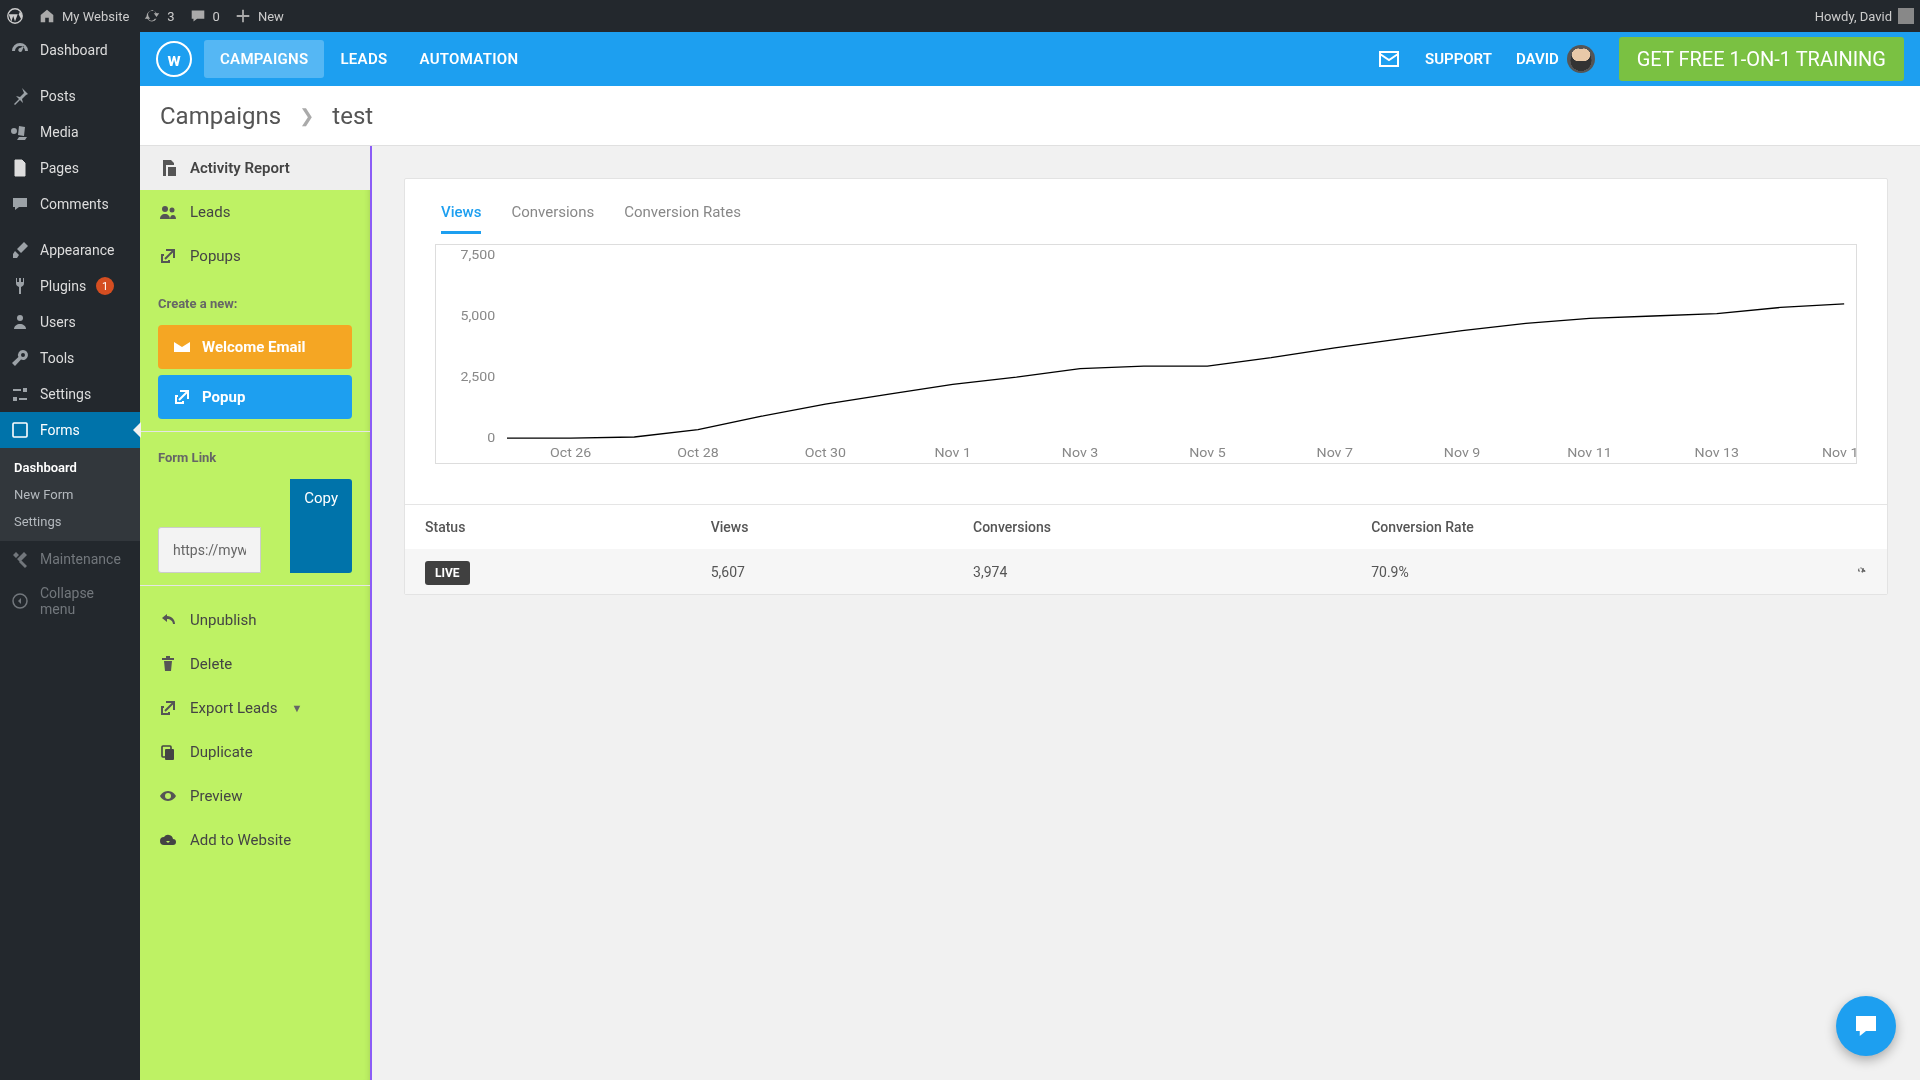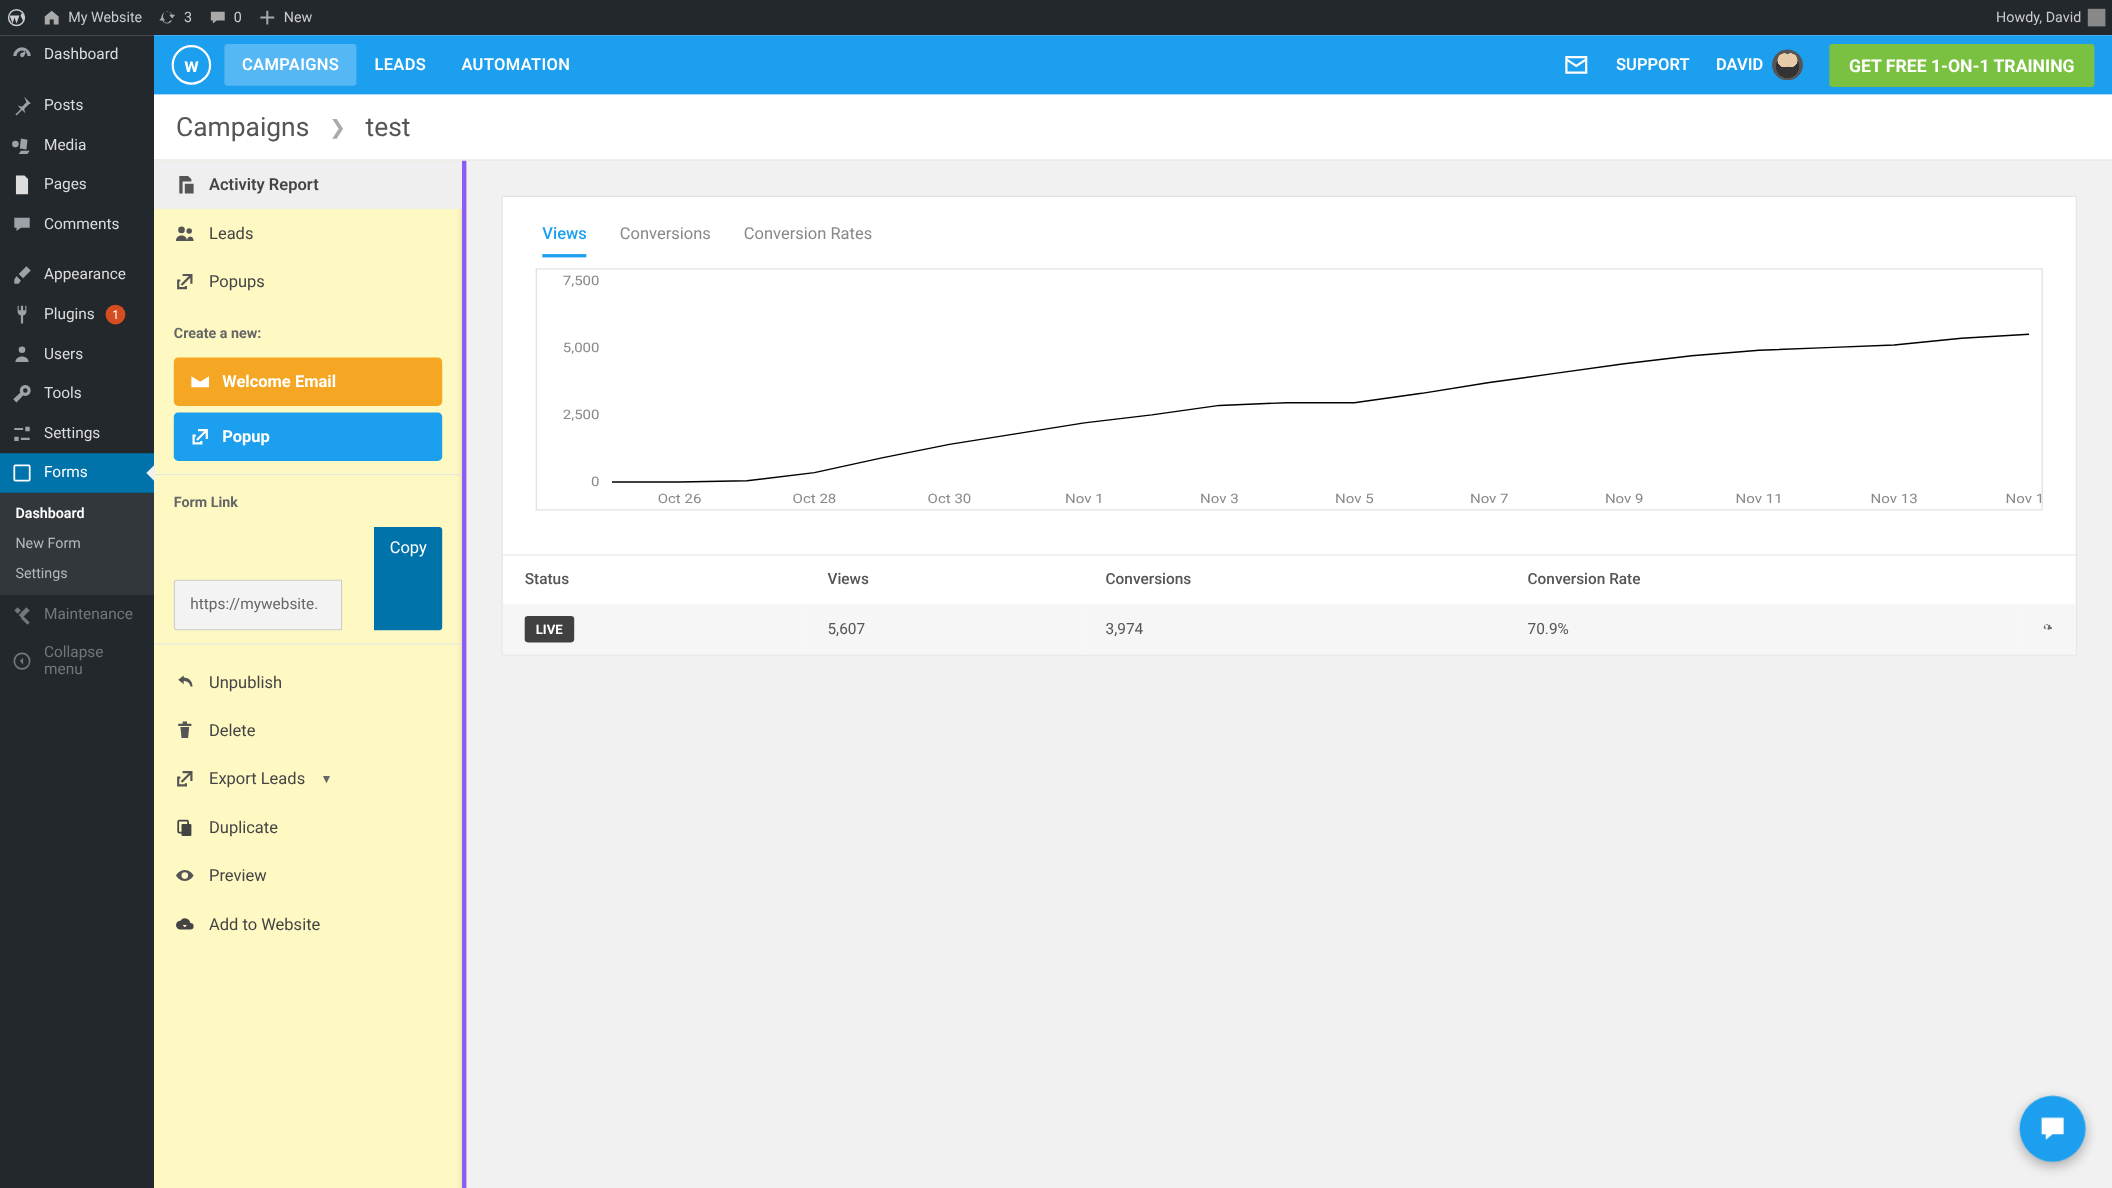--- a/index.html
+++ b/index.html
@@ -34,32 +34,32 @@
 
 
 .pbar { height:54px; background:#1d9ff0; display:flex; align-items:center; padding:0 16px; color:#fff; justify-content:space-between; }
 .pbar .plogo { width:36px; height:36px; border:2px solid #fff; border-radius:50%; display:flex; align-items:center; justify-content:center; font-weight:700; font-size:18px; }
 .pbar .ptabs { display:flex; gap:0; margin-left:12px; }
 .pbar .ptab { padding:10px 16px; font-size:15px; font-weight:600; cursor:pointer; letter-spacing:0.3px; }
 .pbar .ptab.act { background:rgba(255,255,255,0.25); border-radius:3px; }
 .pbar .prt { display:flex; align-items:center; gap:24px; }
 .pbar .pusr { font-size:15px; font-weight:600; display:flex; align-items:center; gap:8px; }
 .pbar .pav { width:28px; height:28px; border-radius:50%; background:#333; background-image:radial-gradient(circle at 40% 35%,#e8c9a8 25%,transparent 26%),radial-gradient(circle at 60% 35%,#e8c9a8 25%,transparent 26%),radial-gradient(circle at 50% 55%,#333 50%,#555 51%); }
-.pbar .cta { background:#7ac142; color:#fff; font-weight:700; font-size:16px; padding:10px 18px; border-radius:3px; cursor:pointer; }
+.pbar .cta { background:#7ac142; color:#fff; font-weight:400; font-size:20px; padding:10px 18px; border-radius:3px; cursor:pointer; }
 .pbar .env { width:24px; height:24px; fill:#fff; }
 
 
 .crumb { height:60px; background:#fff; border-bottom:1px solid #e0e0e0; display:flex; align-items:center; padding:0 20px; font-size:24px; color:#555; gap:18px; }
 .crumb .chv { color:#aaa; font-size:18px; }
 
 
 .prow { flex:1; display:flex; overflow:hidden; }
 
 
-.cpanel { width:284px; background:#fef9c3; border-right:4px solid #8b5cf6; font-size:15px; color:#444; overflow-y:auto; box-shadow:inset -6px 0 6px -6px rgba(0,0,0,0.15); }
+.cpanel { width:232px; background:#bef264; border-right:2px solid #8b5cf6; font-size:15px; color:#444; overflow-y:auto; box-shadow:inset -6px 0 6px -6px rgba(0,0,0,0.15); }
 .cpanel .ci { display:flex; align-items:center; gap:12px; padding:12px 18px; cursor:pointer; }
 .cpanel .ci.act { background:#efefef; font-weight:600; }
 .cpanel .cico { width:20px; height:20px; display:inline-flex; fill:#555; }
 .cpanel .clabel { padding:18px 18px 8px; font-size:13px; font-weight:700; color:#666; }
 .cpanel .cbtn { margin:6px 18px; padding:12px 14px; border-radius:4px; color:#fff; font-size:15px; font-weight:700; display:flex; align-items:center; gap:10px; cursor:pointer; }
 .cpanel .cbtn.orange { background:#f5a623; }
 .cpanel .cbtn.blue { background:#1d9ff0; }
 .cpanel .cbtn .cico { fill:#fff; }
 .cpanel .linkrow { display:flex; margin:6px 18px; }
 .cpanel .linkrow input { flex:1; border:1px solid #ccc; padding:14px; font-size:14px; background:#f3f3f3; color:#666; min-width:0; border-radius:3px 0 0 3px;margin-top:48px; }

